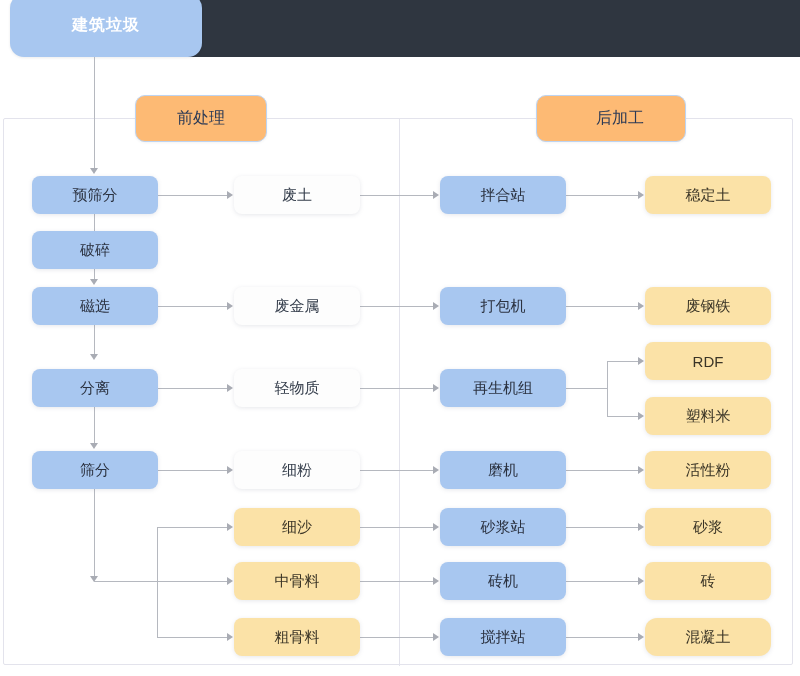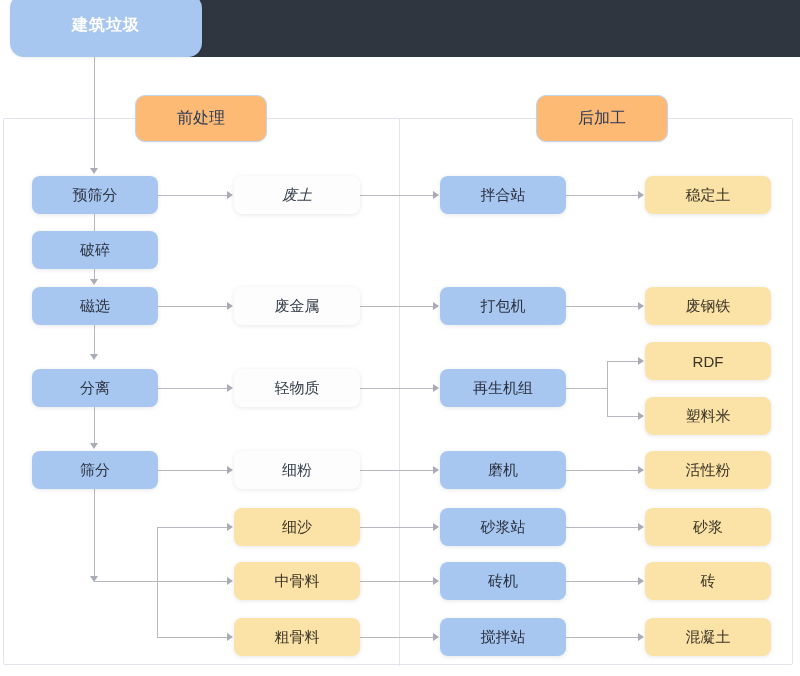--- a/index.html
+++ b/index.html
@@ -49,21 +49,21 @@
   .stage-pill{
     position:absolute;height:45px;
     background:#fdba74;
     border:1px solid #bdd4f2;
     border-radius:10px;
     display:flex;align-items:center;justify-content:center;
     color:#2b3a55;font-size:16px;
     box-shadow:0 1px 3px rgba(0,0,0,.05);
   }
   .pill-pre{left:135px;top:95px;width:130px;}
-  .pill-post{left:536px;top:95px;width:130px;}
+  .pill-post{left:536px;top:95px;width:130px;padding-left:18px;}
 
   
   .node{
     position:absolute;height:38px;width:126px;
     border-radius:8px;
     display:flex;align-items:center;justify-content:center;
     font-size:15px;color:#333c4a;
     box-shadow:0 1px 4px rgba(120,130,150,.18);
     box-sizing:border-box;
   }
@@ -179,21 +179,21 @@
 
   <div class="ln h" style="left:566px;top:637px;width:73px;"></div>
   <div class="ar right" style="left:638px;top:633px;"></div>
 
   <div class="node blue" style="left:32px;top:176px;">预筛分</div>
   <div class="node blue" style="left:32px;top:231px;">破碎</div>
   <div class="node blue" style="left:32px;top:287px;">磁选</div>
   <div class="node blue" style="left:32px;top:369px;">分离</div>
   <div class="node blue" style="left:32px;top:451px;">筛分</div>
 
-  <div class="node white" style="left:234px;top:176px;font-style:italic;">废土</div>
+  <div class="node white" style="left:234px;top:176px;">废土</div>
   <div class="node white" style="left:234px;top:287px;">废金属</div>
   <div class="node white" style="left:234px;top:369px;">轻物质</div>
   <div class="node white" style="left:234px;top:451px;">细粉</div>
   <div class="node yellow" style="left:234px;top:508px;">细沙</div>
   <div class="node yellow" style="left:234px;top:562px;">中骨料</div>
   <div class="node yellow" style="left:234px;top:618px;">粗骨料</div>
 
   <div class="node blue" style="left:440px;top:176px;">拌合站</div>
   <div class="node blue" style="left:440px;top:287px;">打包机</div>
   <div class="node blue" style="left:440px;top:369px;">再生机组</div>
@@ -202,15 +202,15 @@
   <div class="node blue" style="left:440px;top:562px;">砖机</div>
   <div class="node blue" style="left:440px;top:618px;">搅拌站</div>
 
   <div class="node yellow" style="left:645px;top:176px;font-family:Liberation Mono, monospace;">稳定土</div>
   <div class="node yellow" style="left:645px;top:287px;">废钢铁</div>
   <div class="node yellow" style="left:645px;top:342px;">RDF</div>
   <div class="node yellow" style="left:645px;top:397px;">塑料米</div>
   <div class="node yellow" style="left:645px;top:451px;">活性粉</div>
   <div class="node yellow" style="left:645px;top:508px;">砂浆</div>
   <div class="node yellow" style="left:645px;top:562px;">砖</div>
-  <div class="node yellow" style="left:645px;top:618px;">混凝土</div>
+  <div class="node yellow" style="left:645px;top:618px;border-radius:12px;">混凝土</div>
 
 </div>
 
 </body></html>

